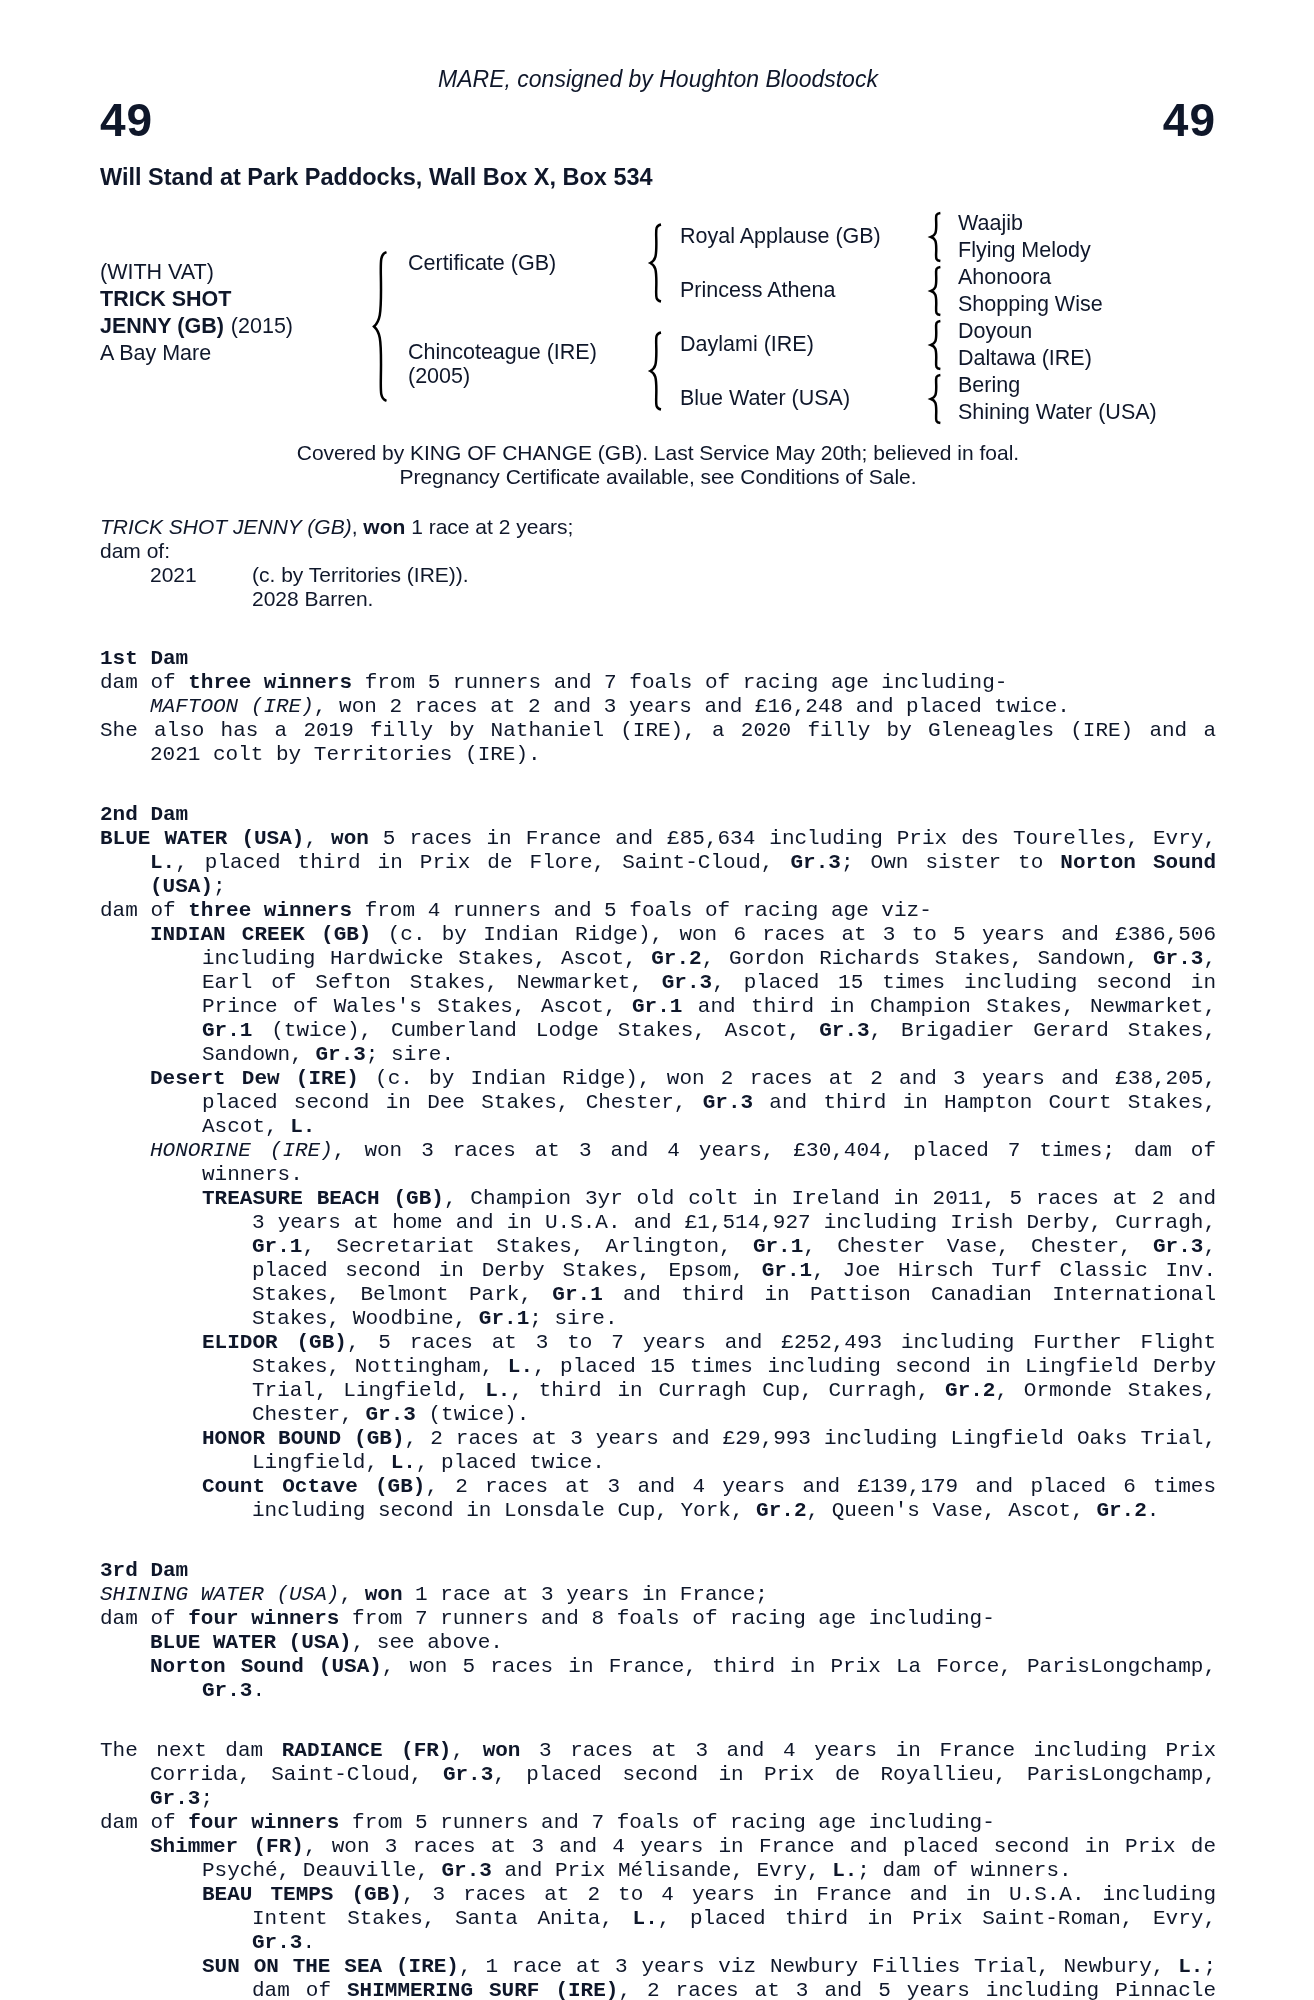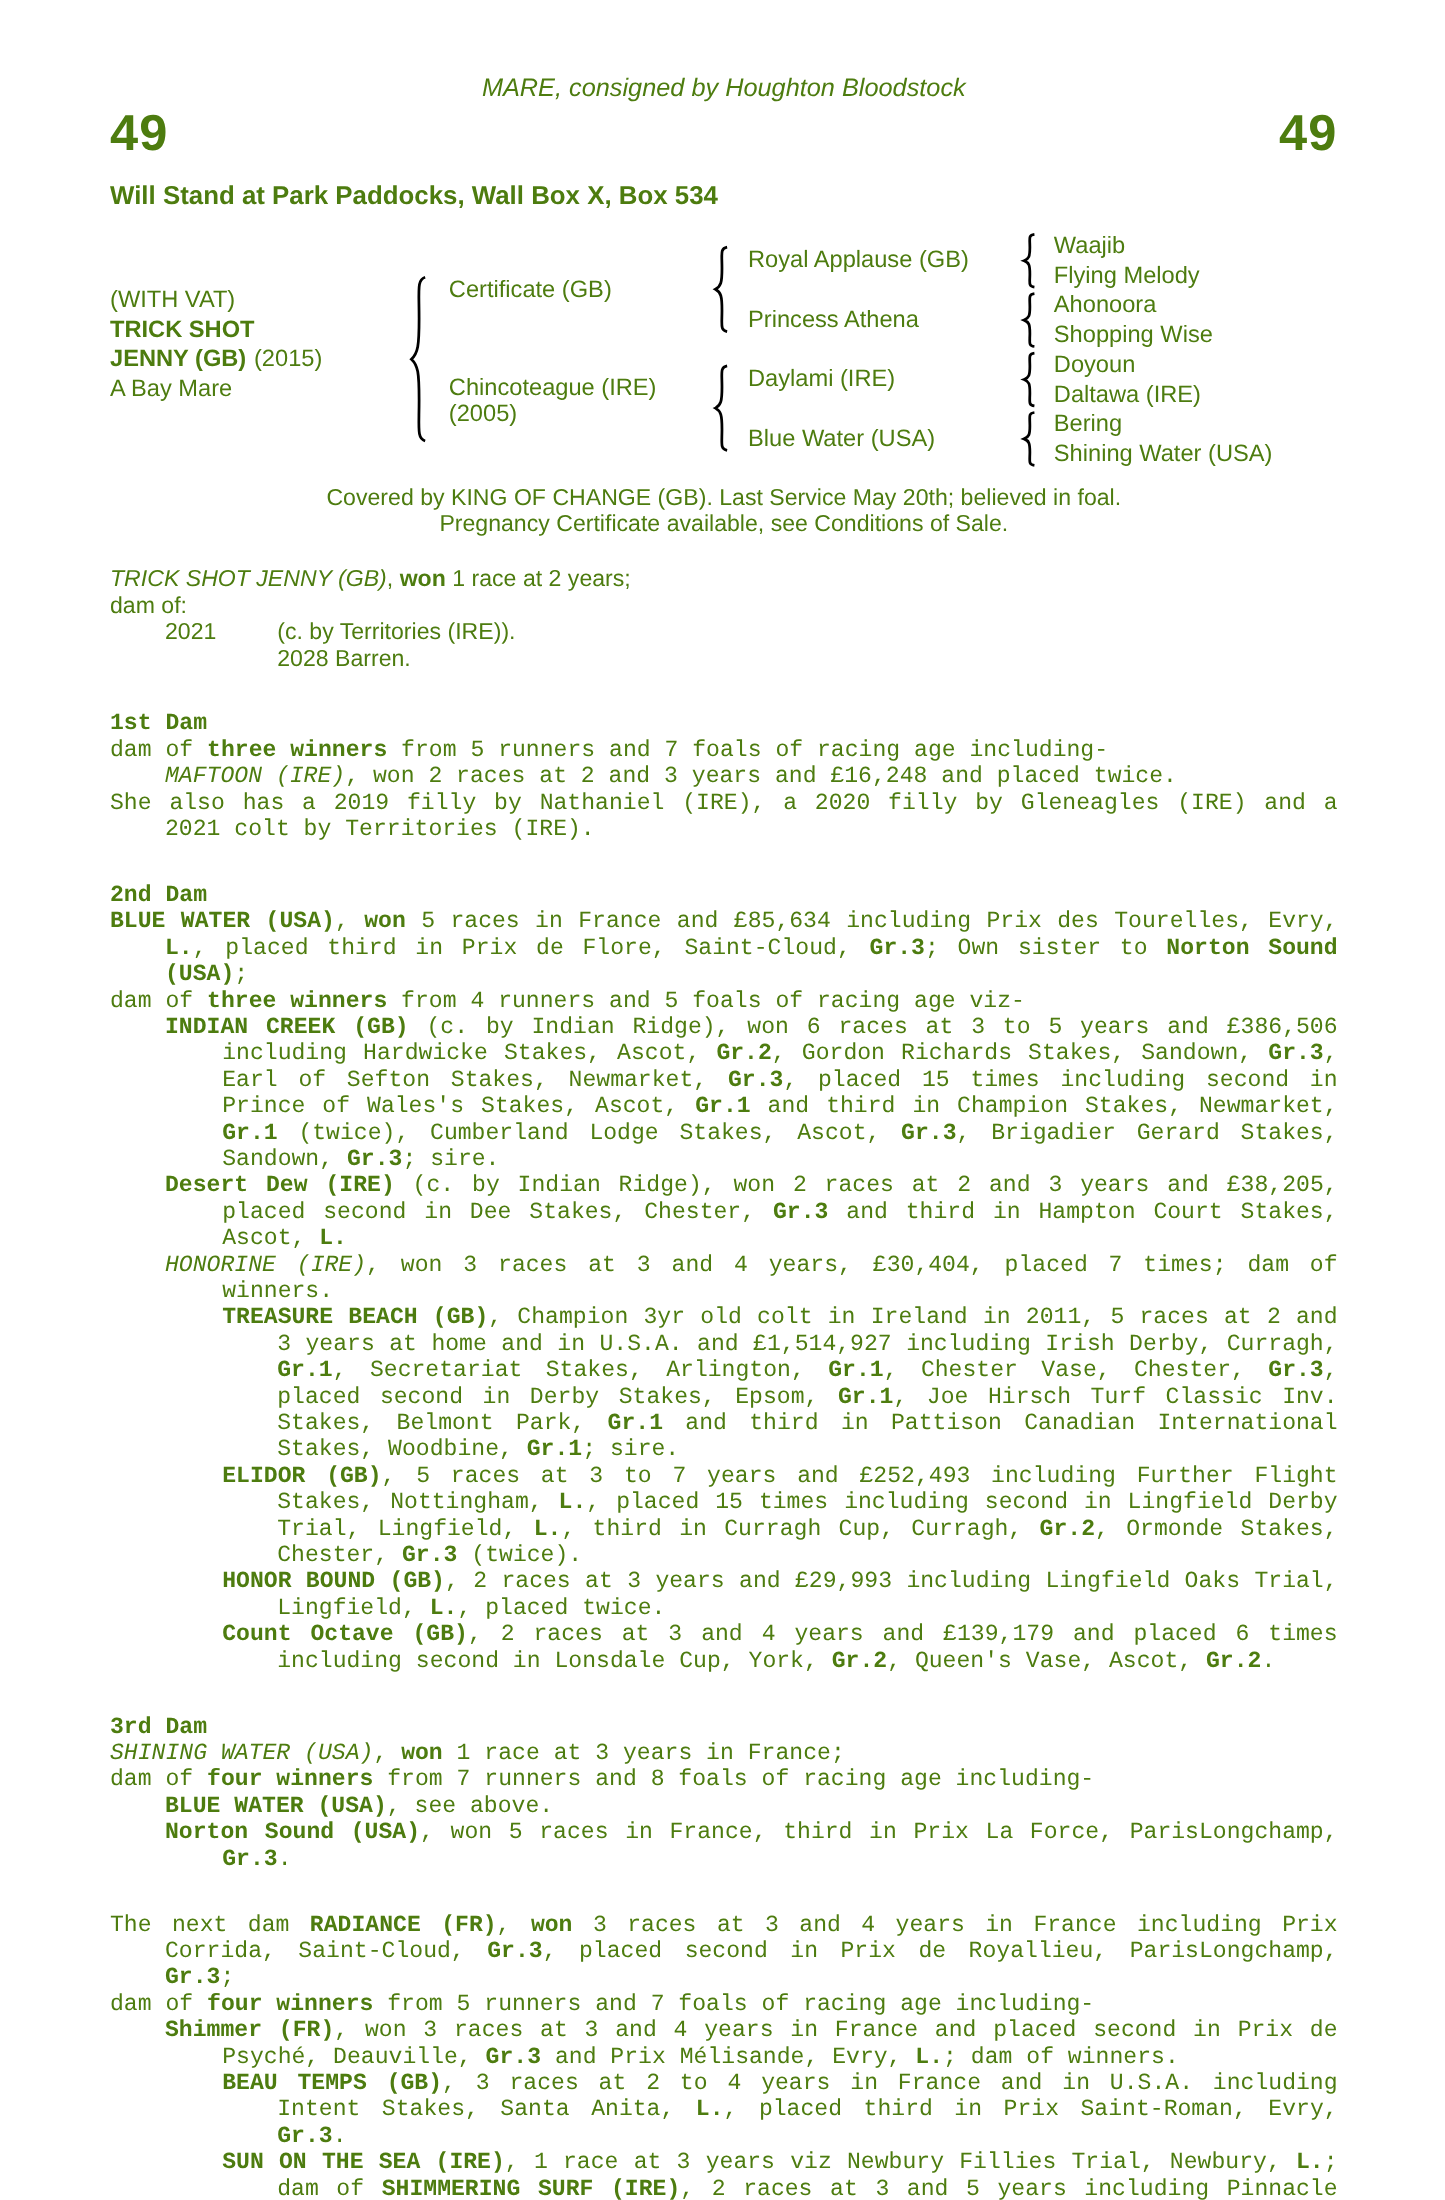--- a/index.html
+++ b/index.html
@@ -2,21 +2,21 @@
 <html><head>
 <meta charset="utf-8">
 <style>
   html,body { margin:0; padding:0; background:#ffffff; }
   .page {
     position:relative;
     width:1314px; height:2000px;
     box-sizing:border-box;
     padding:0 98px 0 100px;
     background:#ffffff;
-    color:#4d7c0f;
+    color:#0f172a;
     font-family:"Liberation Sans","DejaVu Sans",sans-serif;
     font-size:21px;
     line-height:24px;
     overflow:hidden;
   }
   .b { font-weight:bold; }
   .i { font-style:italic;margin-top:48px; }
 
   
   .consign { padding-top:66px; text-align:center; font-style:italic; font-size:23px; line-height:27px; }

